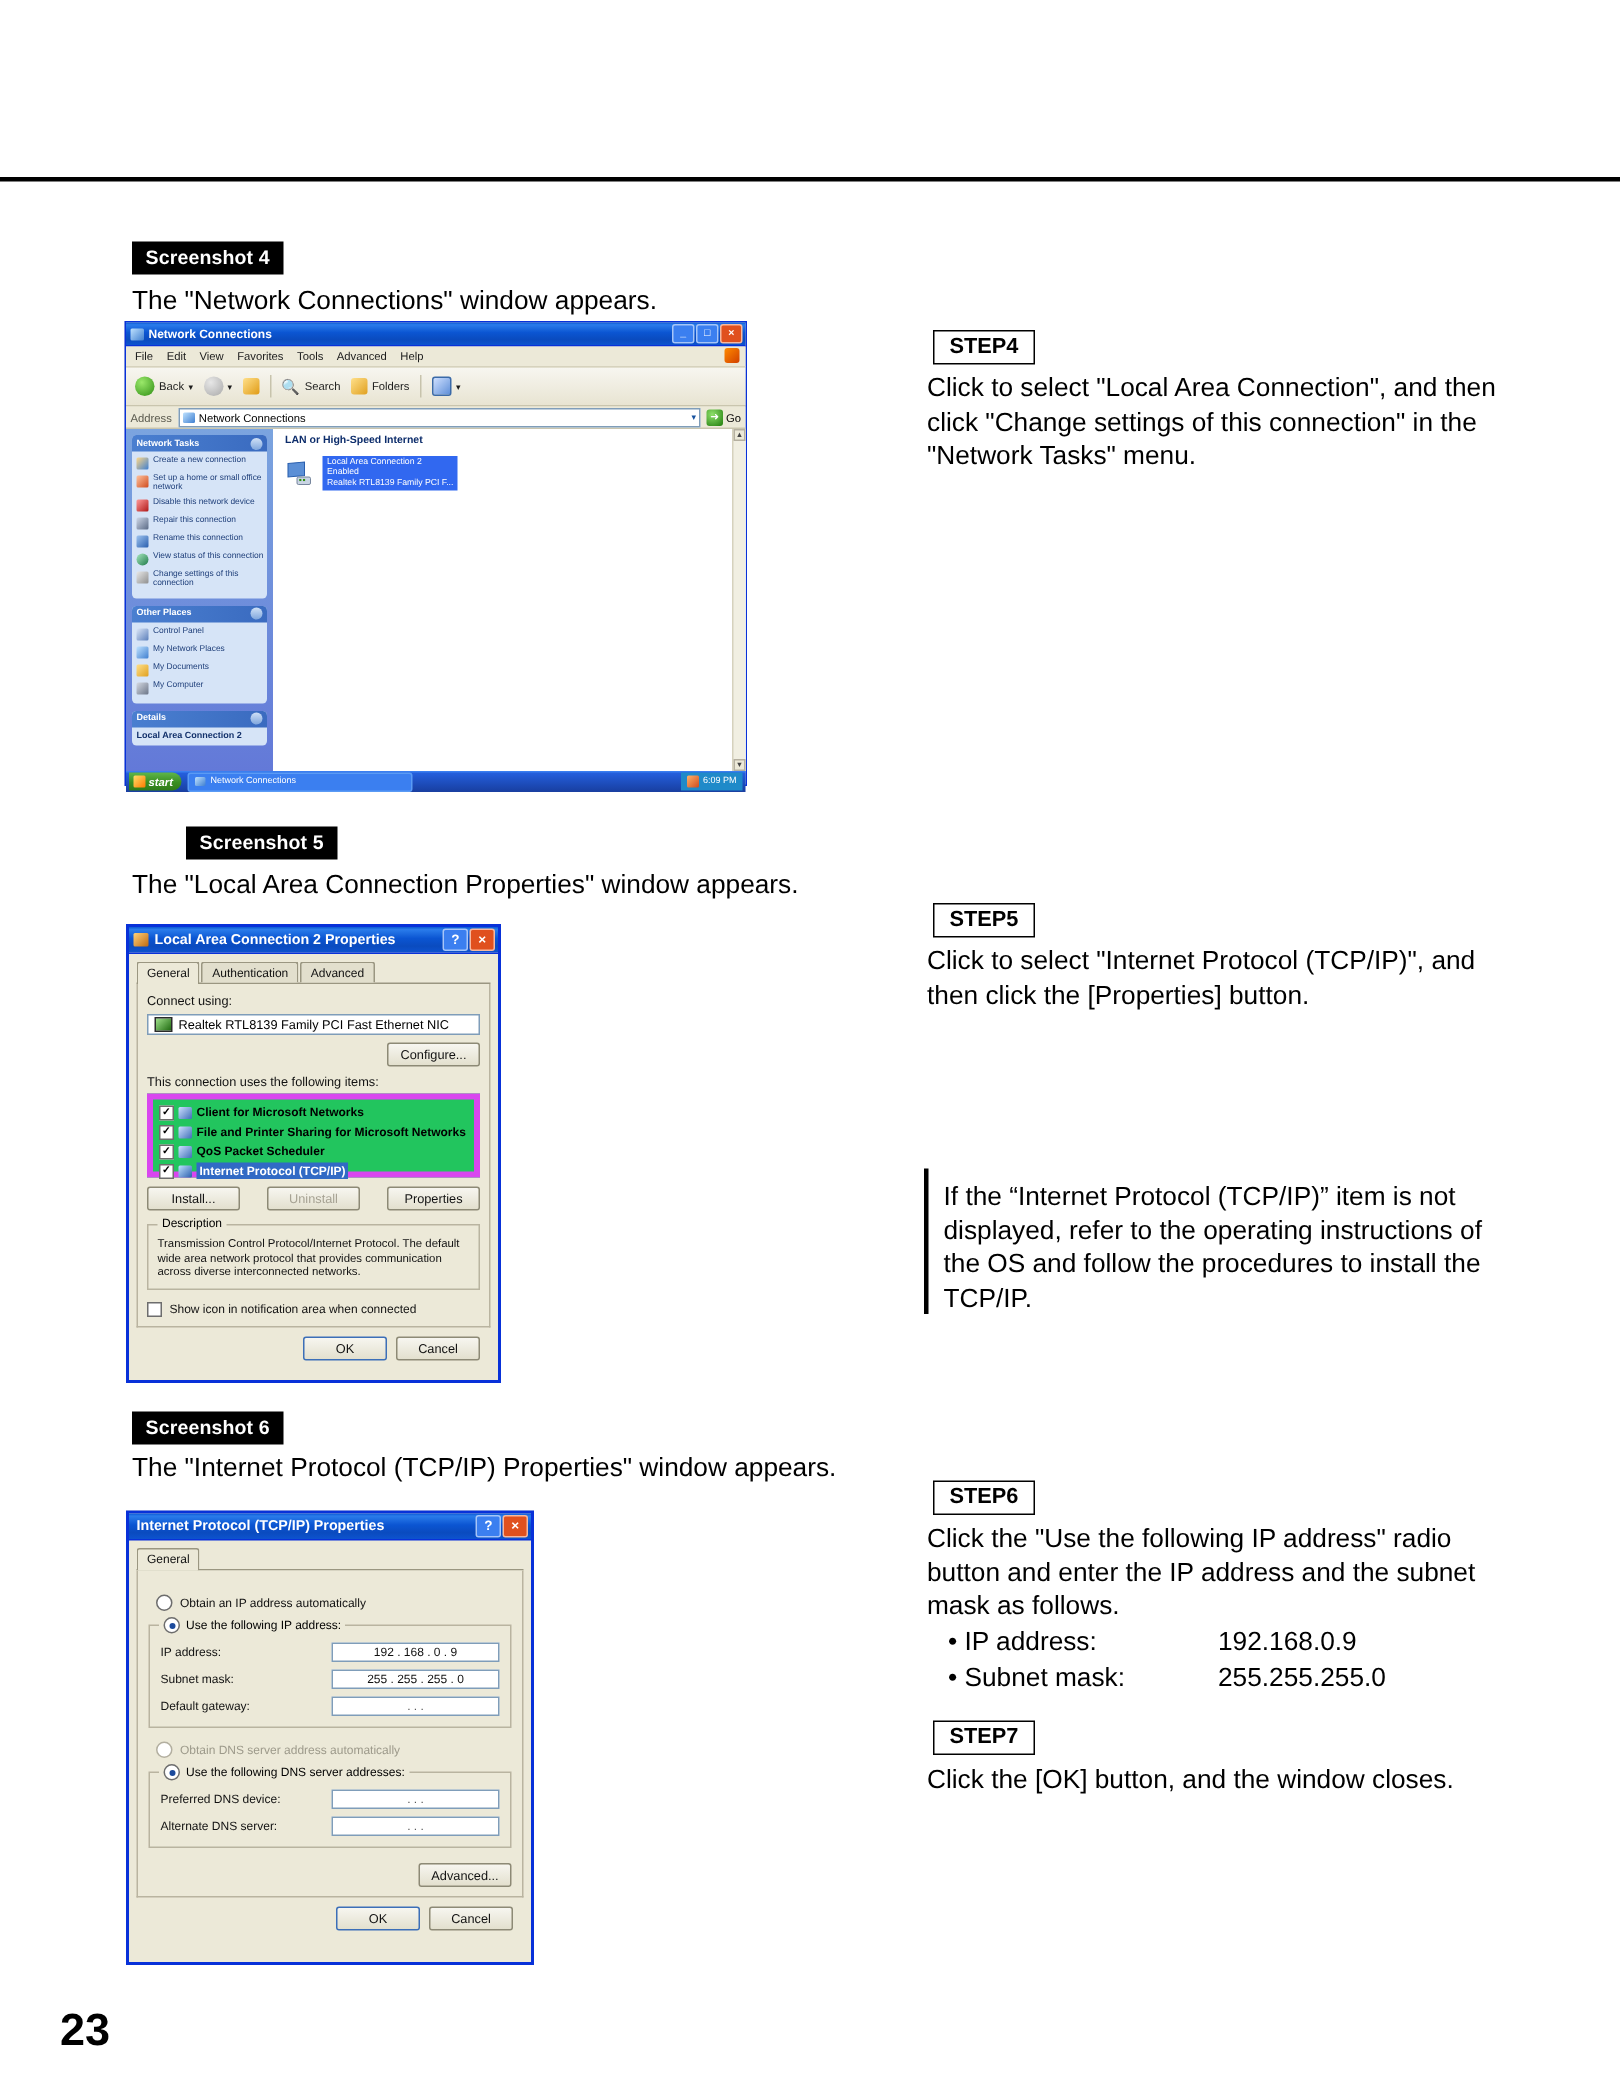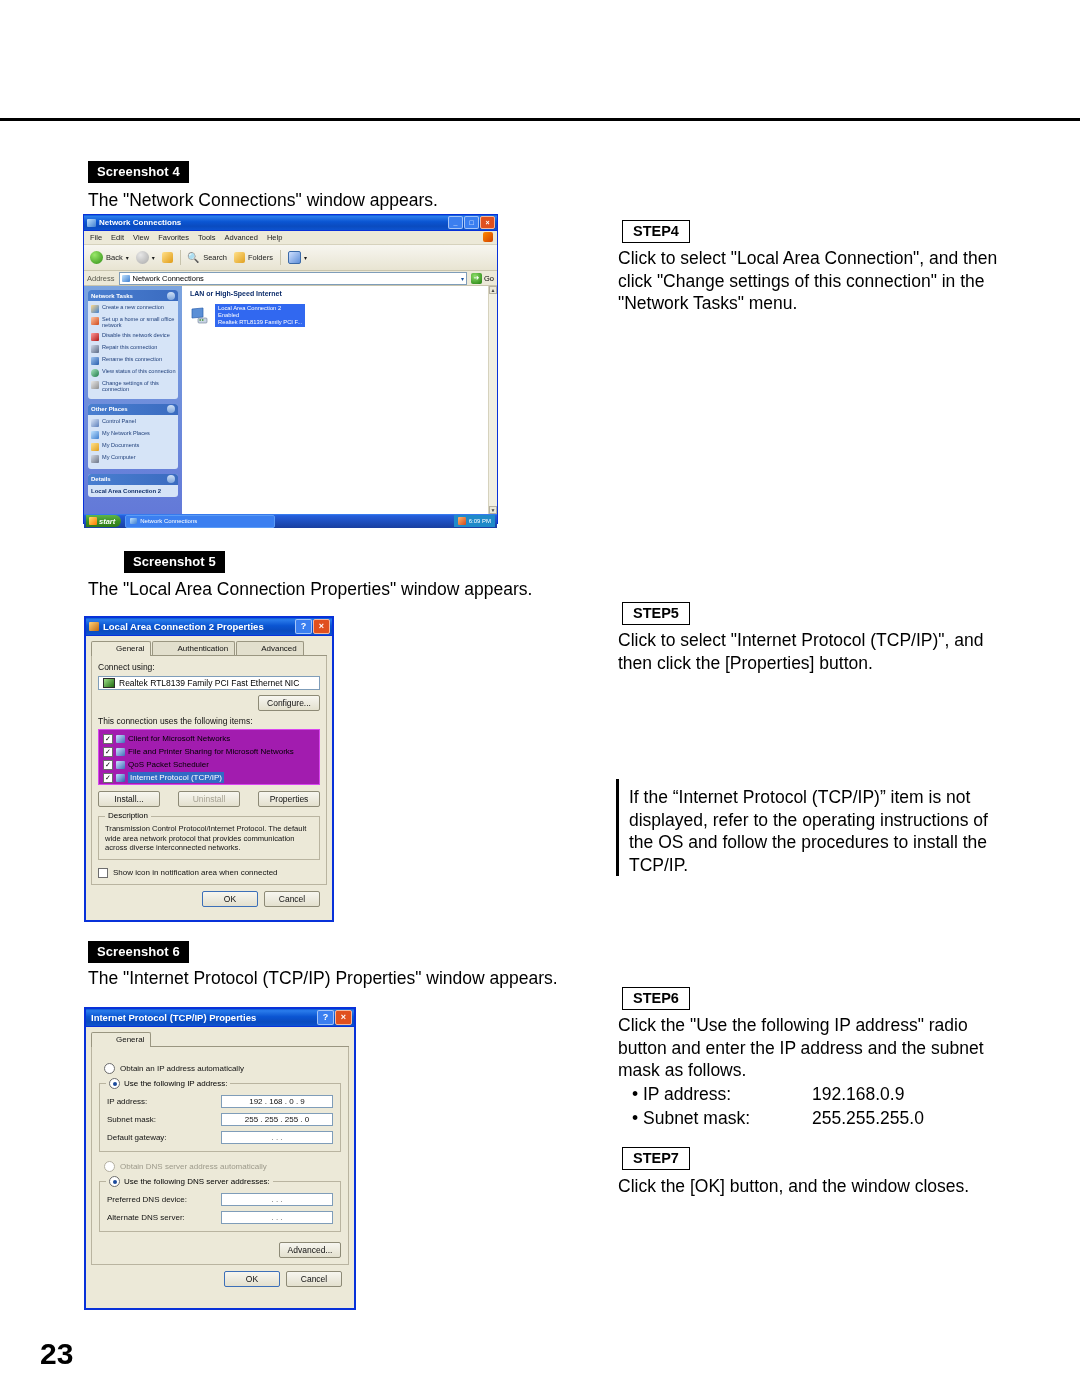--- a/index.html
+++ b/index.html
@@ -111,33 +111,33 @@
             display:flex;align-items:center;gap:2px;padding:0 6px 0 3px;}
   .tb-task{height:11px;background:#3b7ff0;border:1px solid #5a9bf5;border-radius:2px;
            color:#fff;font-size:6px;display:flex;align-items:center;gap:3px;
            padding:0 4px;min-width:140px;}
   .tray{margin-left:auto;height:12px;background:#1f8ac9;display:flex;align-items:center;
         gap:3px;padding:0 4px;color:#fff;font-size:6px;}
 
   
   .dlg-body{padding:5px;box-sizing:border-box;}
   .tabrow{display:flex;gap:1px;border-bottom:1px solid #9a9681;height:14px;align-items:flex-end;}
-  .tab{font-size:8px;padding:1px 6px 1px 24px;border:1px solid #9a9681;border-bottom:none;
+  .tab{font-size:8px;padding:1px 6px 1px 6px;border:1px solid #9a9681;border-bottom:none;
        background:#e2dfcd;color:#111;border-radius:2px 2px 0 0;line-height:11px;margin-top:20px;}
   .tab.active{background:#ece9d8;position:relative;top:1px;padding-bottom:2px;}
   .panel{border:1px solid #fff;border-top:none;background:#ece9d8;padding:7px 7px 5px 7px;}
   .lbl{font-size:8.5px;color:#111;}
   .inputbox{background:#fff;border:1px solid #7f9db9;height:14px;display:flex;
             align-items:center;gap:4px;padding:0 4px;font-size:8.5px;box-sizing:border-box;}
   .btn{border:1px solid #8d8a76;background:linear-gradient(to bottom,#f7f6f0,#e3e0ce);
        font-size:8.5px;height:16px;min-width:56px;display:flex;align-items:center;
        justify-content:center;border-radius:2px;color:#111;box-sizing:border-box;}
   .btn.def{border:1.6px solid #3c6fb8;}
   .btn.dis{color:#a6a293;}
-  .listbox{background:#a21caf;border:1px solid #d946ef;padding:2px 3px;box-sizing:border-box;}
+  .listbox{background:#22c55e;border:4px solid #d946ef;padding:2px 3px;box-sizing:border-box;font-weight:bold;}
   .li{display:flex;align-items:center;gap:3px;font-size:8px;line-height:11px;padding:1px 1px;}
   .cb{width:8px;height:8px;border:1px solid #6d6d6d;background:#fff;flex:none;
       display:flex;align-items:center;justify-content:center;font-size:7px;color:#000;line-height:1;}
   .mini-ico{width:9px;height:8px;flex:none;border-radius:1px;}
   .li.sel span.t{background:#316ac5;color:#fff;padding:0 2px;}
   .grp{border:1px solid #b9b4a0;padding:8px 7px 7px 7px;position:relative;margin-top:7px;}
   .grp > .grp-lbl{position:absolute;top:-6px;left:6px;background:#ece9d8;padding:0 3px;font-size:8px;}
   .desc{font-size:7.6px;line-height:9.6px;color:#111;}
   .radio{width:9px;height:9px;border-radius:50%;border:1px solid #6d6d6d;background:#fff;
          flex:none;display:flex;align-items:center;justify-content:center;}

